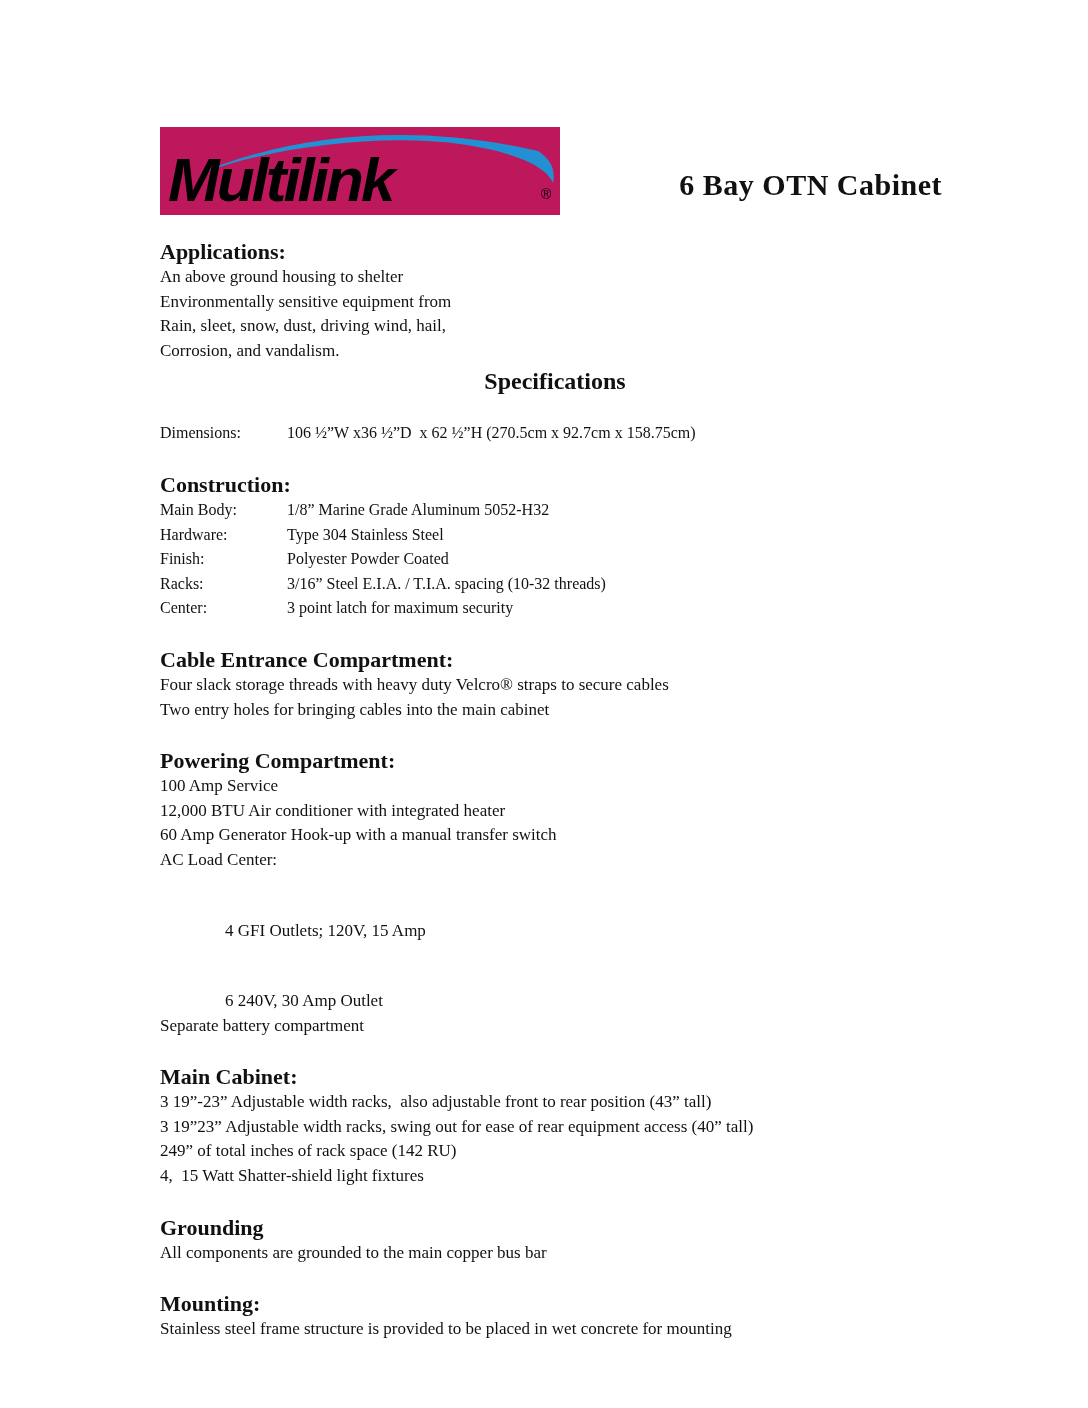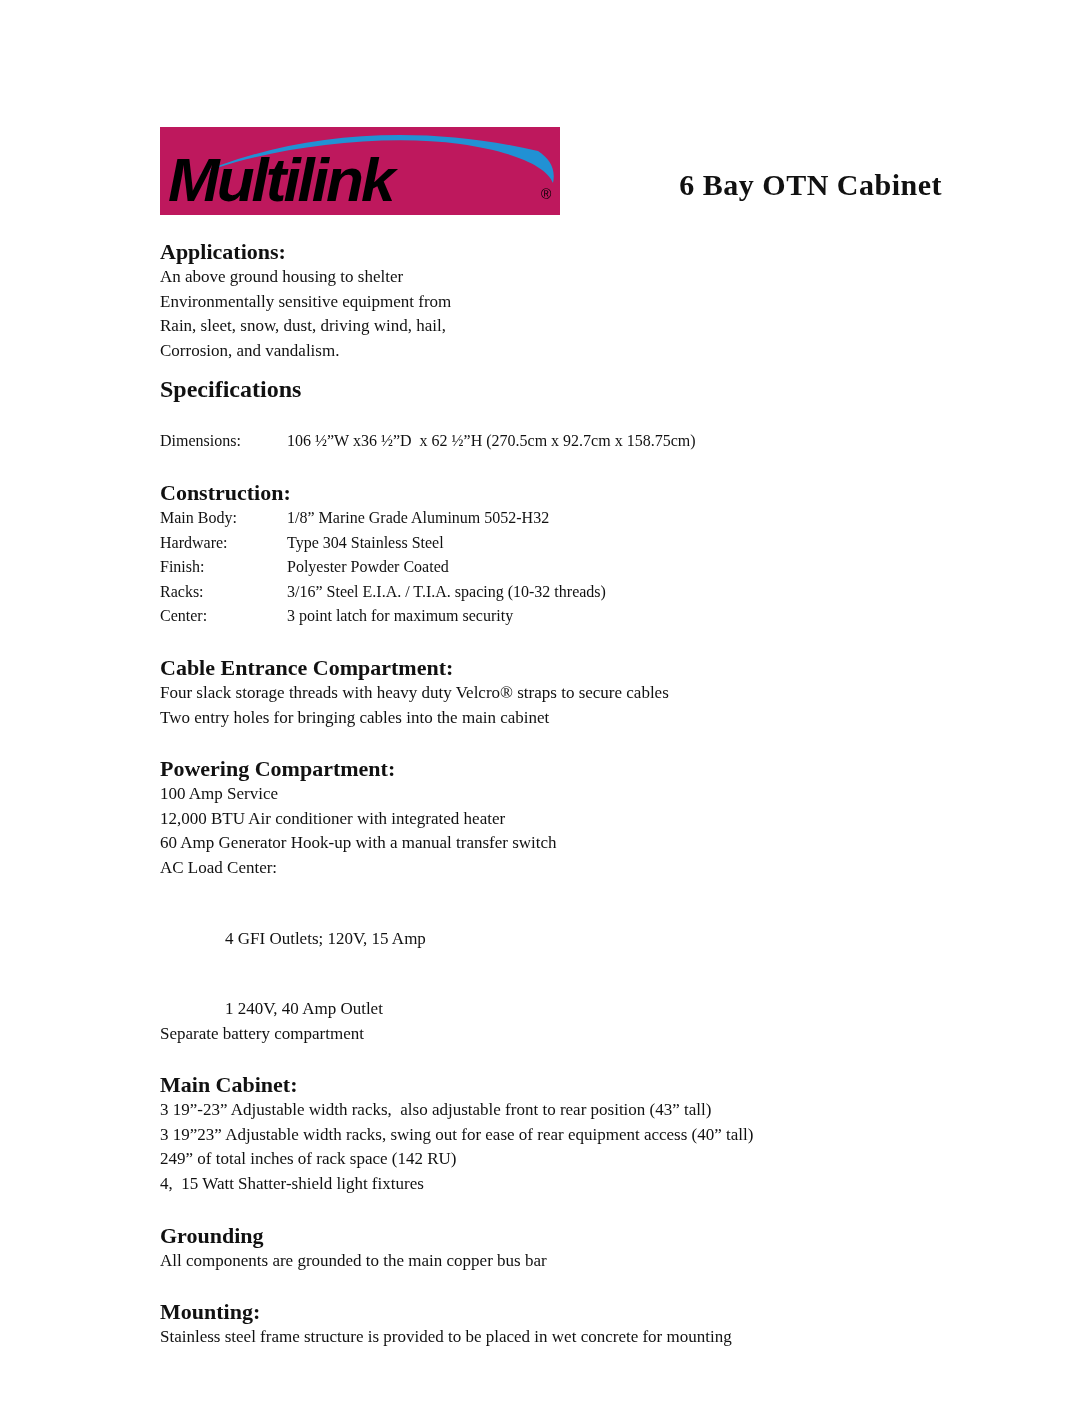--- a/index.html
+++ b/index.html
@@ -13,21 +13,21 @@
   .header{display:flex;justify-content:space-between;align-items:center;padding-top:127px;}
   .logo-box{width:400px;height:88px;background:#be185d;flex:0 0 auto;}
   .doc-title{
     font-size:30px;font-weight:bold;letter-spacing:0.5px;
     margin-top:28px;padding-right:8px;white-space:nowrap;
   }
   
   .section{margin-top:26px;}
   .sec-heading{font-size:22px;font-weight:bold;line-height:26px;}
   .body-line{font-size:17px;line-height:24.6px;white-space:pre-wrap;}
-  .center-heading{font-size:24px;font-weight:bold;text-align:left;margin-top:12px;line-height:28px;}
+  .center-heading{font-size:24px;font-weight:bold;text-align:center;margin-top:4px;line-height:28px;}
   .kv-row{display:flex;font-size:16px;line-height:24.6px;}
   .kv-label{width:127px;flex:0 0 auto;white-space:pre-wrap;}
   .kv-value{white-space:pre-wrap;}
   .indent-1{padding-left:65px;margin-top:46px;}
   .app-block{margin-top:24px;}
 </style>
 </head>
 <body>
 
 <div class="page">
@@ -90,21 +90,21 @@
     <div class="body-line">Two entry holes for bringing cables into the main cabinet</div>
   </div>
 
   <div class="section">
     <div class="sec-heading">Powering Compartment:</div>
     <div class="body-line">100 Amp Service</div>
     <div class="body-line">12,000 BTU Air conditioner with integrated heater</div>
     <div class="body-line">60 Amp Generator Hook-up with a manual transfer switch</div>
     <div class="body-line">AC Load Center:</div>
     <div class="body-line indent-1">4 GFI Outlets; 120V, 15 Amp</div>
-    <div class="body-line indent-1">1 240V, 40 Amp Outlet</div>
+    <div class="body-line indent-1">6 240V, 30 Amp Outlet</div>
     <div class="body-line">Separate battery compartment</div>
   </div>
 
   <div class="section">
     <div class="sec-heading">Main Cabinet:</div>
     <div class="body-line">3 19”-23” Adjustable width racks,  also adjustable front to rear position (43” tall)</div>
     <div class="body-line">3 19”23” Adjustable width racks, swing out for ease of rear equipment access (40” tall)</div>
     <div class="body-line">249” of total inches of rack space (142 RU)</div>
     <div class="body-line">4,  15 Watt Shatter-shield light fixtures</div>
   </div>

